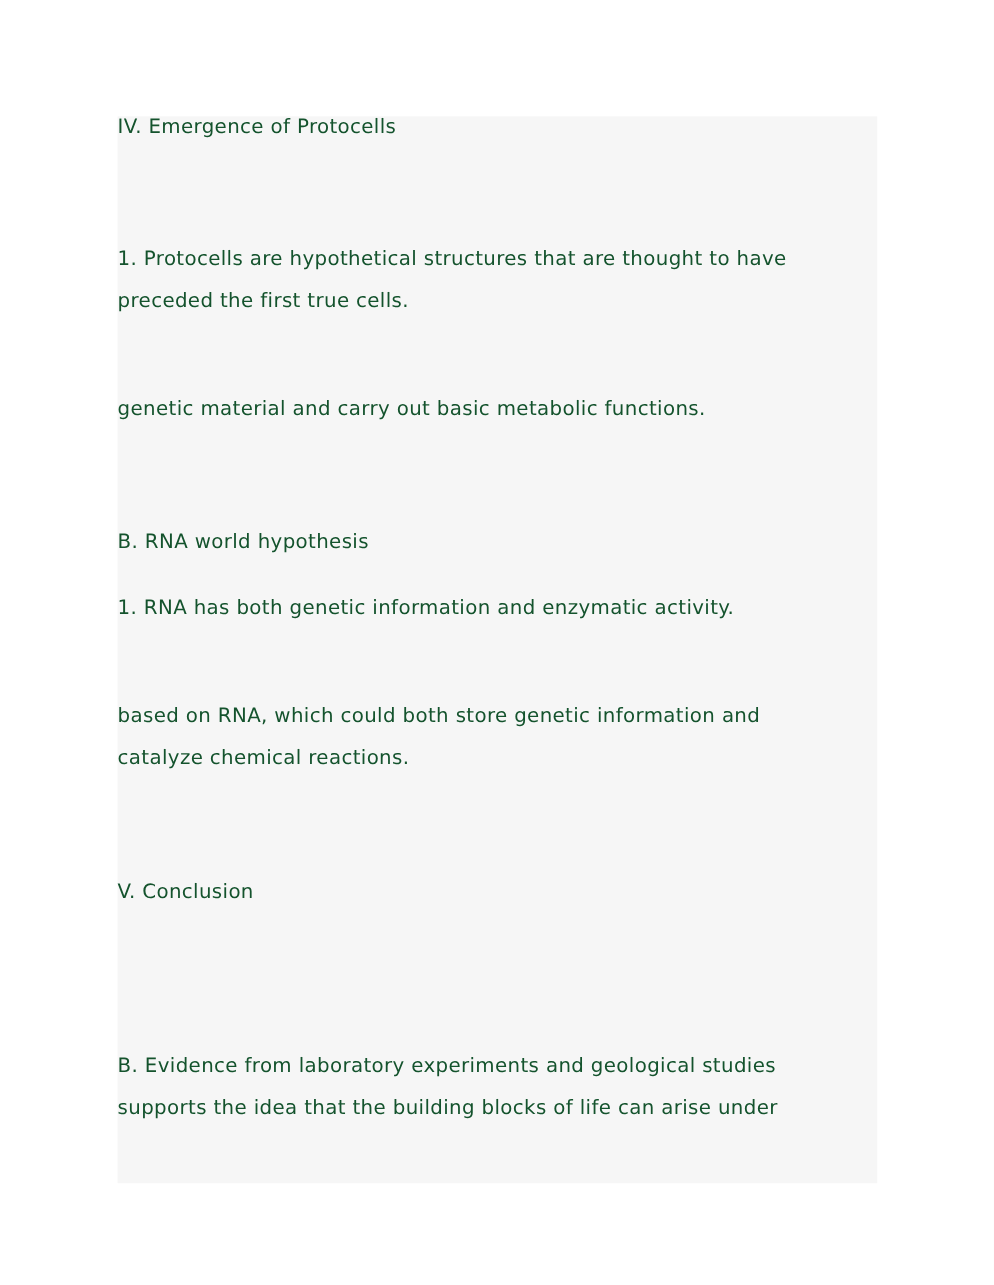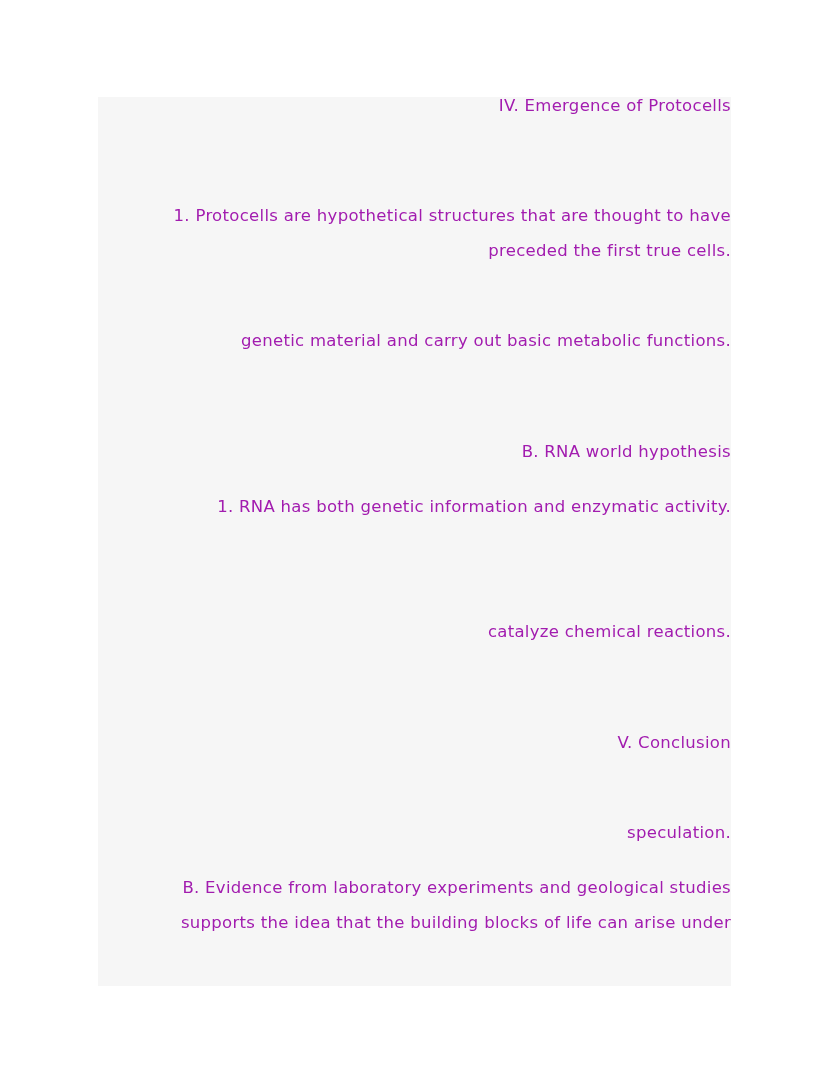--- a/index.html
+++ b/index.html
@@ -19,22 +19,22 @@
       left: 98px;
       top: 97px;
       width: 633px;
       height: 889px;
       background: #f6f6f6;
     }
     .line {
       position: absolute;
       left: 0;
       width: 633px;
-      text-align: right;
-      color: #a21caf;
+      text-align: left;
+      color: #14532d;
       font-size: 16.5px;
       letter-spacing: 0.3px;
       white-space: nowrap;
       line-height: 22px;
     }
   </style>
 </head>
 <body>
 
 <div class="page-box">
@@ -43,21 +43,21 @@
 
   <div class="line" style="top:108px">1. Protocells are hypothetical structures that are thought to have</div>
   <div class="line" style="top:143px">preceded the first true cells.</div>
 
   <div class="line" style="top:233px">genetic material and carry out basic metabolic functions.</div>
 
   <div class="line" style="top:344px">B. RNA world hypothesis</div>
 
   <div class="line" style="top:399px">1. RNA has both genetic information and enzymatic activity.</div>
 
+  <div class="line" style="top:489px">based on RNA, which could both store genetic information and</div>
   <div class="line" style="top:524px">catalyze chemical reactions.</div>
 
   <div class="line" style="top:635px">V. Conclusion</div>
 
-  <div class="line" style="top:725px">speculation.</div>
 
   <div class="line" style="top:780px">B. Evidence from laboratory experiments and geological studies</div>
   <div class="line" style="top:815px">supports the idea that the building blocks of life can arise under</div>
 </div>
 
 </body></html>

